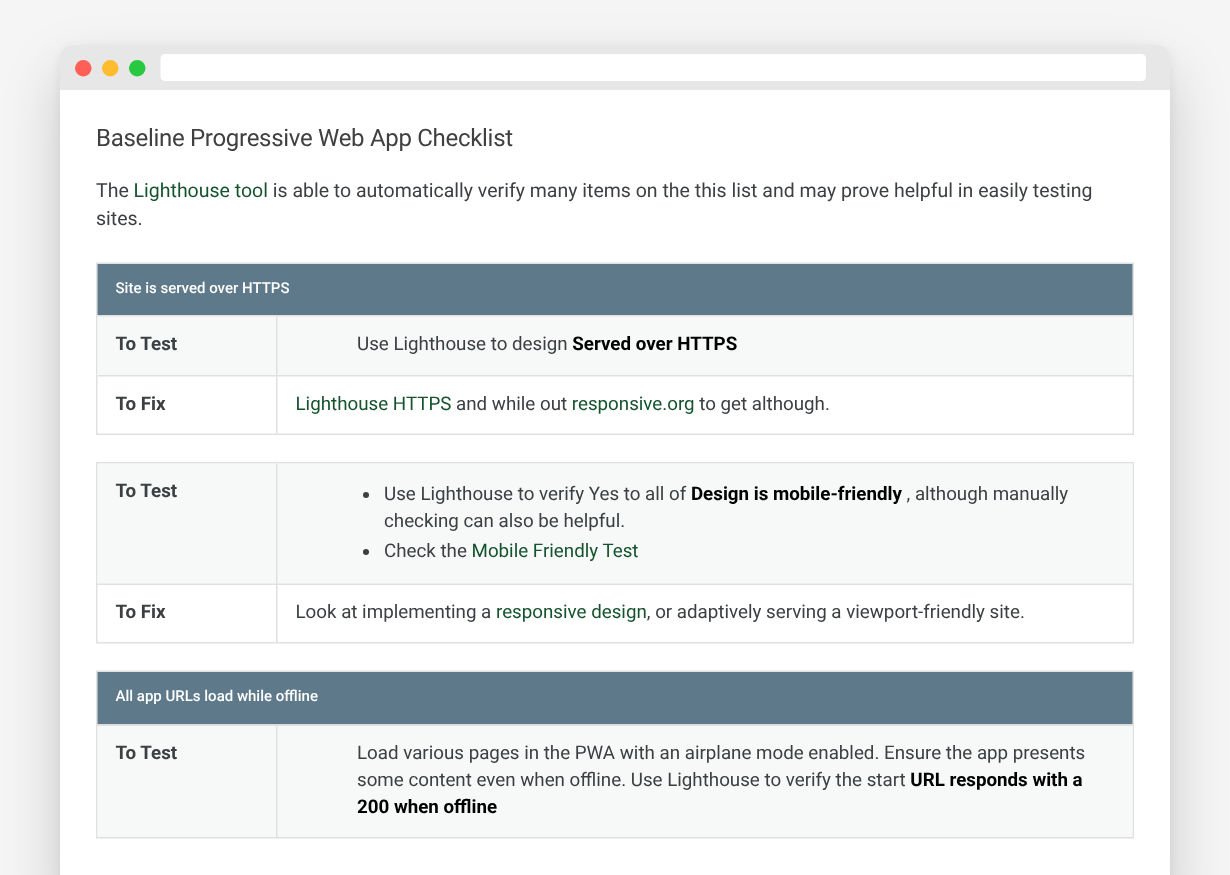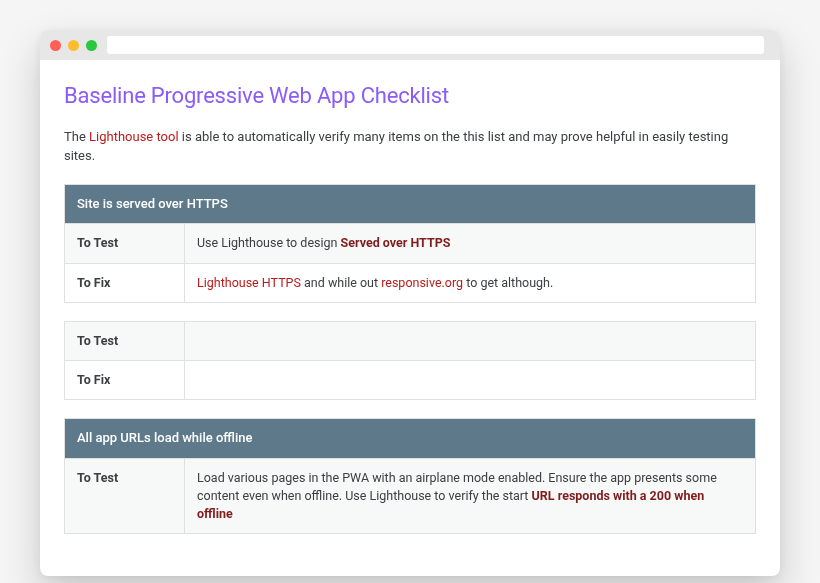--- a/index.html
+++ b/index.html
@@ -36,34 +36,34 @@
       border-radius: 3px;
       margin-right: 6px;
     }
     .content {
       padding: 20px 24px 24px 24px;
       color: #3c4043;
       font-size: 13px;
       line-height: 1.45;
     }
     h1 {
-      font-size: 22px;
+      font-size: 16px;
       font-weight: 400;
-      color: #8b5cf6;
+      color: #404040;
       margin-bottom: 16px;
       letter-spacing: -0.2px;
     }
     .intro { margin-bottom: 18px; }
-    a, .lnk { color: #b91c1c; text-decoration: none; cursor: pointer; }
+    a, .lnk { color: #14532d; text-decoration: none; cursor: pointer; }
     .section { margin-bottom: 18px; border: 1px solid #e0e0e0; }
     .section-header {
       background: #5e7a8a;
       color: #fff;
       padding: 10px 12px;
-      font-size: 13px;
+      font-size: 10px;
       font-weight: 500;
     }
     .row {
       display: flex;
       border-top: 1px solid #e0e0e0;
       font-size: 12.5px;
     }
     .row:first-of-type { border-top: none; }
     .row-label {
       width: 120px;
@@ -71,24 +71,24 @@
       padding: 10px 12px;
       font-weight: 700;
       color: #3c4043;
       border-right: 1px solid #e0e0e0;
     }
     .row-body {
       flex: 1;
       padding: 10px 12px;
       color: #3c4043;
     }
-    .row.alt { background: #f7f8f8; }
+    .row.alt { background: #f7f8f8; gap: 41px; }
     .row-body ul { padding-left: 18px; list-style: disc; }
     .row-body li { margin: 2px 0; }
-    strong.bld { font-weight: 700; color: #7f1d1d; }
+    strong.bld { font-weight: 700; color: #000000; }
   </style>
 </head>
 <body>
 
 <div class="window">
   <div class="titlebar">
     <div class="traffic">
       <span class="dot red"></span>
       <span class="dot yellow"></span>
       <span class="dot green"></span>
@@ -115,23 +115,36 @@
         <div class="row-label">To Fix</div>
         <div class="row-body">
           <a class="lnk">Lighthouse HTTPS</a><span> and while out </span><a class="lnk">responsive.org</a><span> to get although.</span>
         </div>
       </div>
     </div>
 
     <div class="section">
       <div class="row alt">
         <div class="row-label">To Test</div>
+        <div class="row-body">
+          <ul>
+            <li>
+              <span>Use Lighthouse to verify Yes to all of </span><strong class="bld">Design is mobile-friendly</strong><span> , although manually checking can also be helpful.</span>
+            </li>
+            <li>
+              <span>Check the </span><a class="lnk">Mobile Friendly Test</a>
+            </li>
+          </ul>
+        </div>
       </div>
       <div class="row">
         <div class="row-label">To Fix</div>
+        <div class="row-body">
+          <span>Look at implementing a </span><a class="lnk">responsive design</a><span>, or adaptively serving a viewport-friendly site.</span>
+        </div>
       </div>
     </div>
 
     <div class="section">
       <div class="section-header">All app URLs load while offline</div>
       <div class="row alt">
         <div class="row-label">To Test</div>
         <div class="row-body">
           <span>Load various pages in the PWA with an airplane mode enabled. Ensure the app presents some content even when offline. Use Lighthouse to verify the start </span><strong class="bld">URL responds with a 200 when offline</strong>
         </div>

